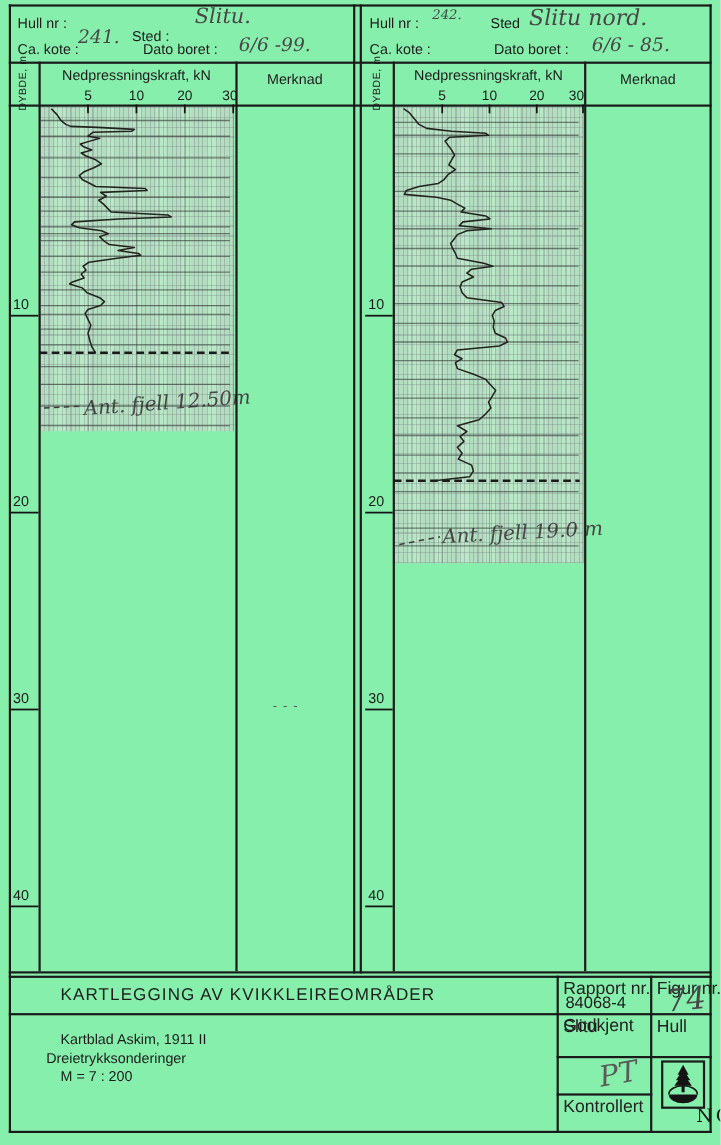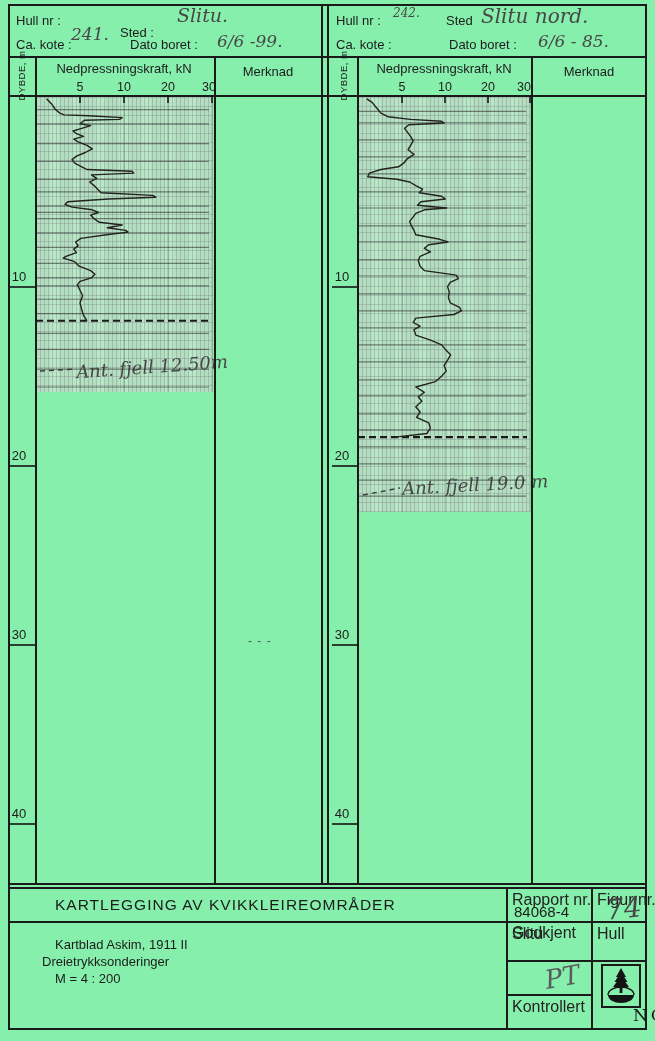--- a/index.html
+++ b/index.html
@@ -93,21 +93,21 @@
   <div class="ln" style="left:8px;top:1028px;width:639px;height:2px;"></div>
   <div class="ln" style="left:8px;top:921px;width:639px;height:2px;"></div>
   <div class="ln" style="left:506px;top:887px;width:2px;height:143px;"></div>
   <div class="ln" style="left:591px;top:887px;width:2px;height:143px;"></div>
   <div class="ln" style="left:506px;top:960px;width:141px;height:2px;"></div>
   <div class="ln" style="left:506px;top:994px;width:87px;height:2px;"></div>
 
   <div class="txt title-main" style="left:55px;top:896px;">KARTLEGGING AV KVIKKLEIREOMRÅDER</div>
   <div class="txt tb-line" style="left:55px;top:936px;">Kartblad Askim, 1911 II</div>
   <div class="txt tb-line" style="left:42px;top:953px;">Dreietrykksonderinger</div>
-  <div class="txt tb-line" style="left:55px;top:970px;">M = 4 : 200</div>
+  <div class="txt tb-line" style="left:55px;top:970px;">M = 7 : 200</div>
 
   <div class="txt small" style="left:512px;top:891px;">Rapport nr.</div>
   <div class="txt" style="left:514px;top:903px;font-size:15px;">84068-4</div>
   <div class="txt small" style="left:597px;top:891px;">Figur nr.</div>
   <div class="txt hw" style="left:606px;top:892px;font-size:28px;transform:rotate(-6deg);">74</div>
   <div class="txt small" style="left:512px;top:925px;">Slitu</div>
   <div class="txt small" style="left:597px;top:925px;">Hull</div>
   <div class="txt small" style="left:512px;top:924px;">Godkjent</div>
   <div class="txt hw" style="left:545px;top:962px;font-size:26px;transform:rotate(-10deg);color:#5a5a5a;">PT</div>
   <div class="txt small" style="left:512px;top:998px;">Kontrollert</div>

